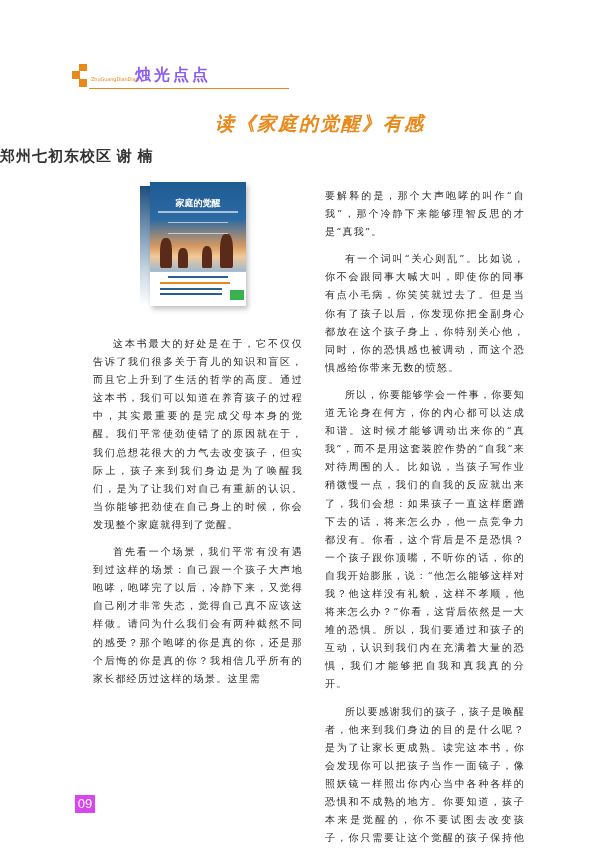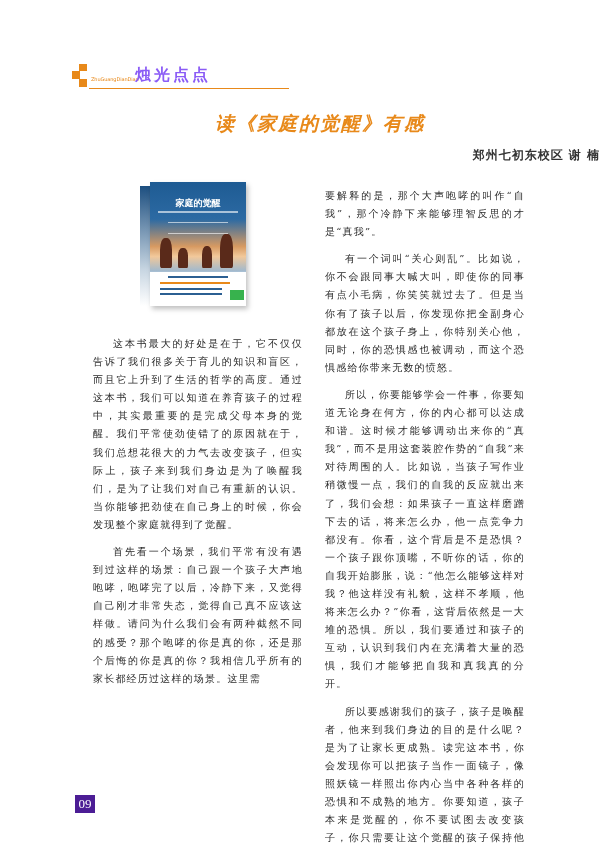--- a/index.html
+++ b/index.html
@@ -15,22 +15,22 @@
   .logo-blocks .b3 { left: 7px; top: 15px; width: 8px; height: 8px; }
   .section-en { position: absolute; left: 19px; top: 14px; font-family: "DejaVu Sans", sans-serif;
                 font-size: 5px; color: #e8891a; letter-spacing: -0.1px; white-space: nowrap; }
   .section-cn { position: absolute; left: 63px; top: 3px; font-family: "DejaVu Sans", sans-serif;
                 font-weight: bold; font-size: 16px; letter-spacing: 3px; color: #8b5cf6; white-space: nowrap; }
   .header-rule { position: absolute; left: 17px; top: 26px; width: 200px; height: 1px; background: #e8891a; }
 
   
   .title { position: absolute; left: 0; width: 600px; top: 111px; text-align: center;
            font-size: 19px; font-weight: bold; color: #e8891a; letter-spacing: 2px; font-style: italic; padding-left: 20px; }
-  .byline { position: absolute; left: 0; width: 600px; top: 147px; text-align: right;
-            font-size: 12px; font-weight: bold; color: #333; letter-spacing: 1px; }
+  .byline { position: absolute; left: 0; width: 600px; top: 147px; text-align: left;
+            font-size: 15px; font-weight: bold; color: #333; letter-spacing: 1px; font-family: Liberation Serif, serif; }
 
   
   .book { position: absolute; left: 140px; top: 182px; width: 108px; height: 162px; }
   .book-spine { position: absolute; left: 0; top: 4px; width: 10px; height: 120px;
                 background: linear-gradient(#1d4f80, #c8d6e2 70%, #ffffff); }
   .book-cover { position: absolute; left: 10px; top: 0; width: 96px; height: 124px;
                 background: linear-gradient(180deg, #1e5b93 0%, #2c6aa3 30%, #d79a62 52%, #f2c89a 60%, #9fb9cf 72%, #ffffff 74%);
                 box-shadow: 2px 3px 5px rgba(0,0,0,0.25); }
   .book-title { position: absolute; left: 0; width: 96px; top: 15px; text-align: center; color: #fff;
                 font-size: 9px; font-weight: bold; }
@@ -45,22 +45,22 @@
   .green-tag { position: absolute; right: 2px; bottom: 6px; width: 14px; height: 10px; background: #37b24d; }
 
   
   .col { position: absolute; font-size: 10px; line-height: 18.1px; color: #2b2b2b; text-align: justify;
          letter-spacing: 1.2px; }
   .col p { margin: 9px; text-indent: 2em; }
   .col p.cont { text-indent: 0; }
   .col-left { left: 84px; top: 326px; width: 228px; }
   .col-right { left: 316px; top: 178px; width: 218px; }
 
-  .page-num { position: absolute; left: 75px; top: 795px; width: 20px; height: 18px; background: #4c1d95;
-              color: #fff; font-family: Liberation Serif, serif; font-size: 13px; line-height: 18px; text-align: center; }
+  .page-num { position: absolute; left: 75px; top: 795px; width: 20px; height: 18px; background: #d946ef;
+              color: #fff; font-family: Liberation Sans, sans-serif; font-size: 13px; line-height: 18px; text-align: center; }
 </style>
 </head>
 <body>
 
 <div class="header">
   <div class="logo-blocks">
     <span class="b1"></span>
       <span class="b2"></span>
       <span class="b3"></span>
   </div>

